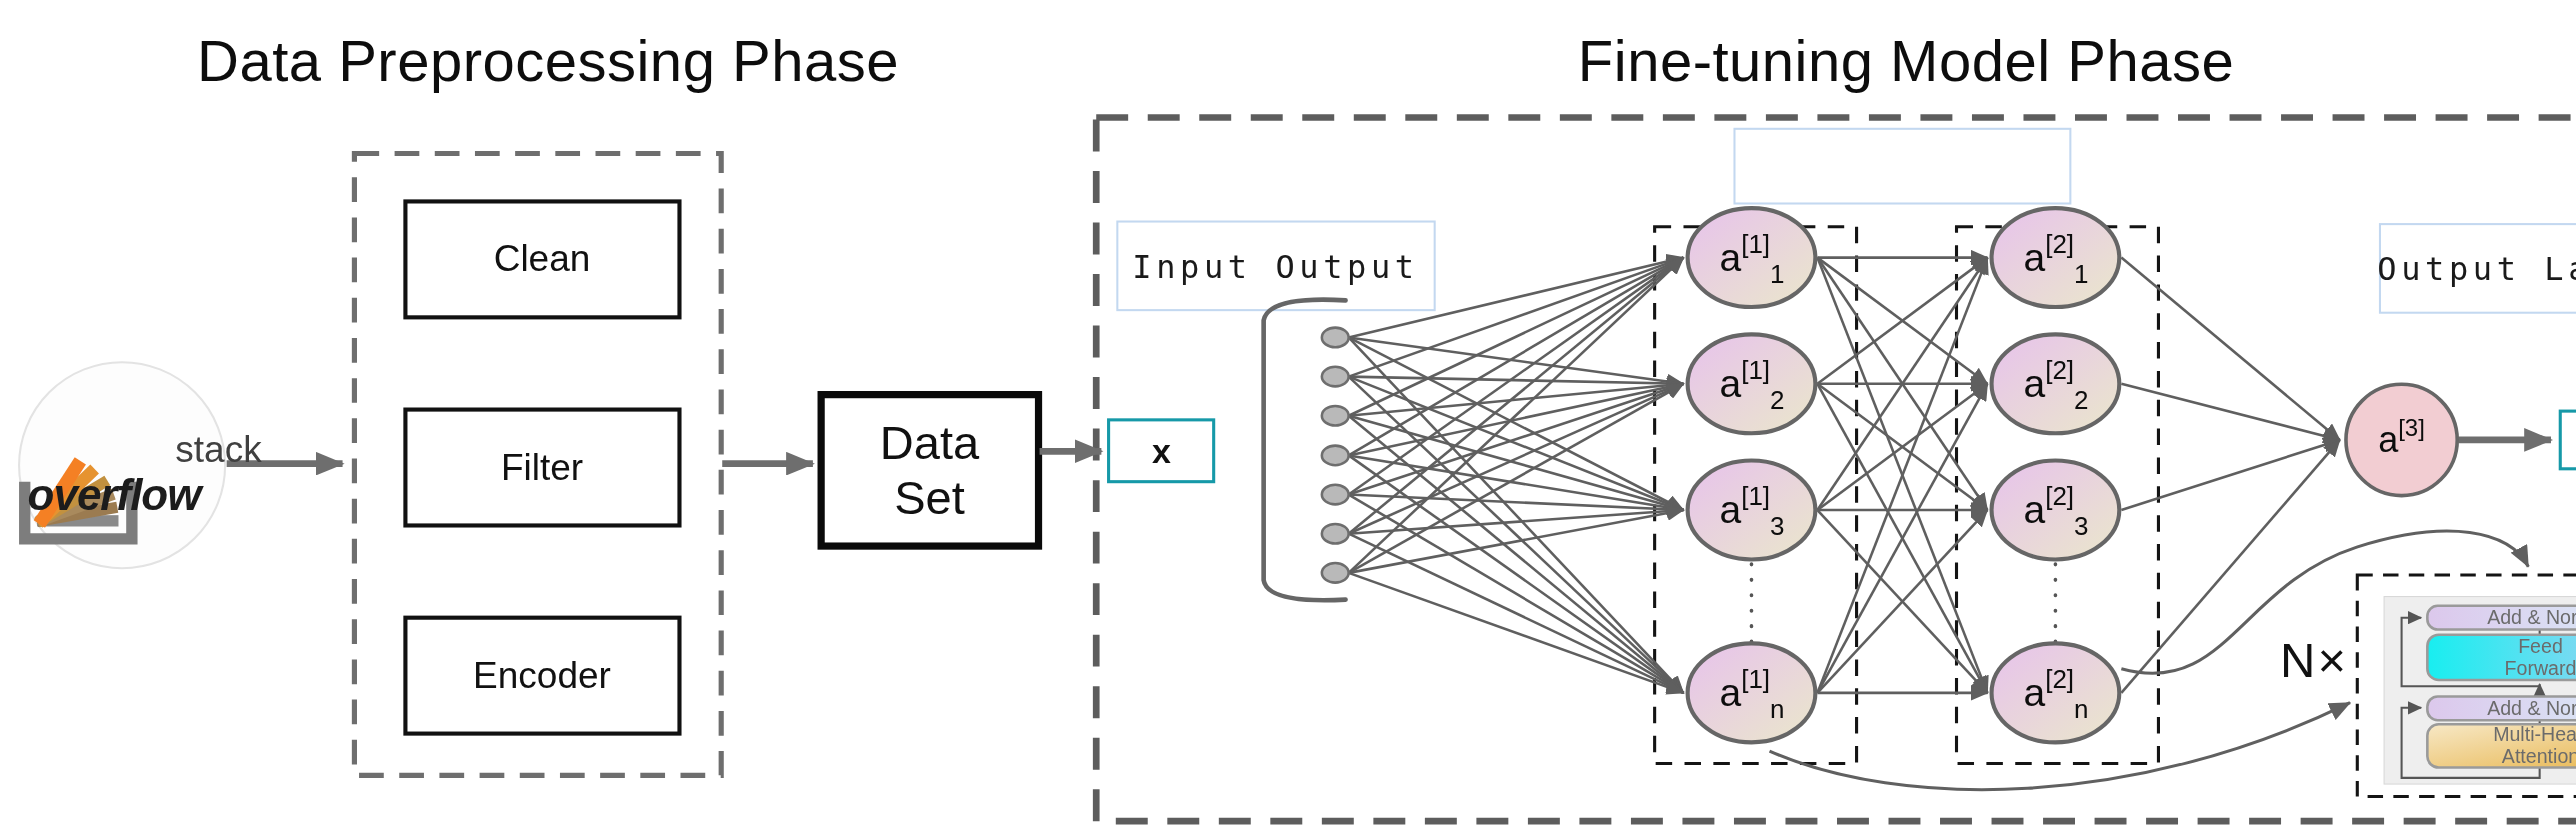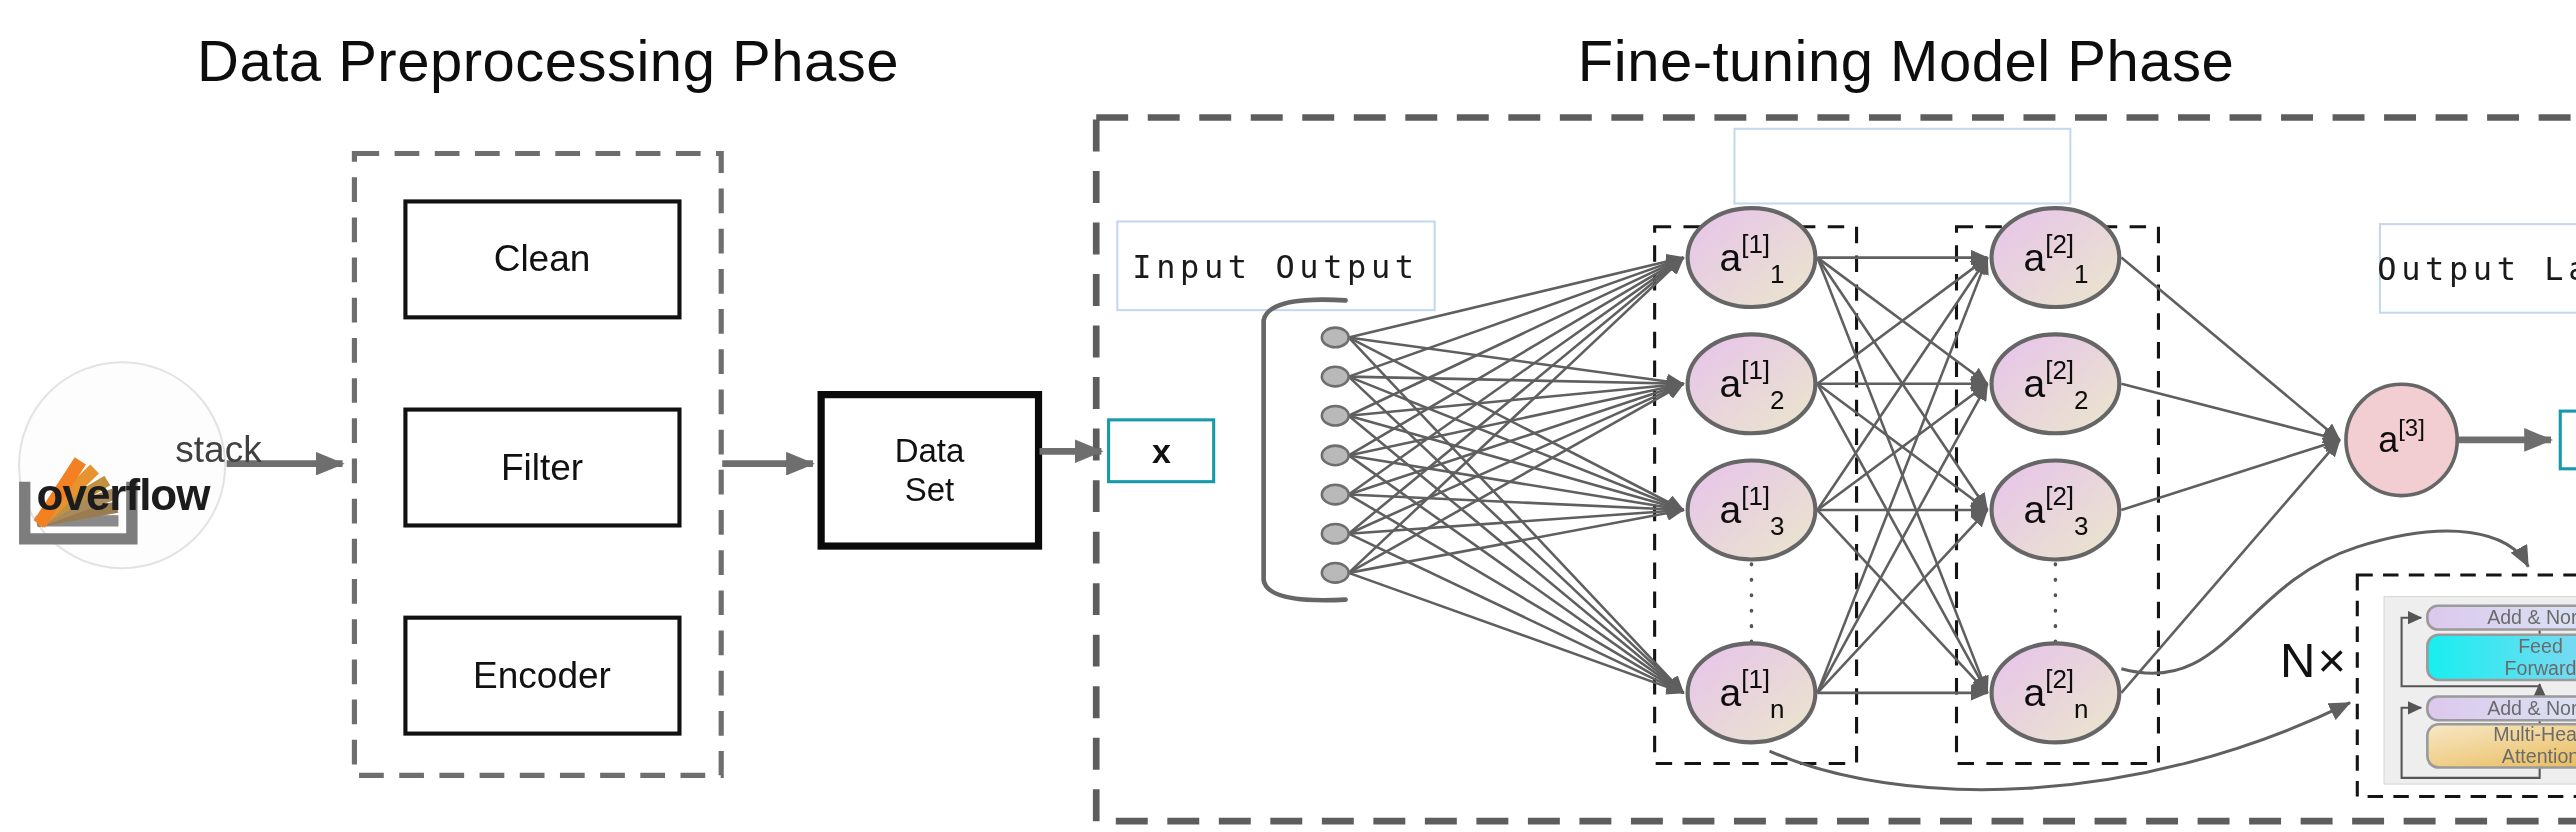--- a/index.html
+++ b/index.html
@@ -2,21 +2,21 @@
 <html style="font-size:8.2px"><head>
 <meta charset="utf-8">
 <style>
   html,body{margin:0;padding:0;background:#ffffff;}
   #stage{position:relative;width:3436px;height:832px;background:#fff;overflow:hidden;
          font-family:"Liberation Sans",sans-serif;color:#111;}
   #art{position:absolute;left:0;top:0;}
   .abs{position:absolute;display:flex;align-items:center;justify-content:center;text-align:center;}
   .title{font-size:58px;font-weight:500;letter-spacing:0.5px;color:#0d0d0d;white-space:nowrap;}
   .step{font-size:37px;color:#111;}
-  .dataset{font-size:33px;line-height:1.16;white-space:pre-line;}
+  .dataset{font-size:47px;line-height:1.16;white-space:pre-line;}
   .mono{font-family:"DejaVu Sans Mono","Liberation Mono",monospace;font-size:32px;letter-spacing:4.6px;color:#1a1a1a;white-space:nowrap;}
   .xsym{font-size:34px;font-weight:700;}
   .ysym{font-size:32px;font-weight:700;}
   .node-label{width:126px;height:98px;font-size:39px;color:#0d0d0d;}
   .nsup{font-size:26px;margin-top:-27px;}
   .nsub{font-size:26px;margin-top:32px;}
   .nx{font-size:49px;font-weight:500;letter-spacing:2.1px;white-space:nowrap;}
   .tblock{font-size:19.6px;color:#6b6b6b;line-height:1.12;white-space:pre-line;}
   .so-stack{font-size:37px;color:#404040;letter-spacing:0px;}
   .so-overflow{font-size:44px;font-weight:700;color:#1c1c1c;letter-spacing:-1px;}
@@ -214,21 +214,21 @@
     <line x1="6002" y1="946" x2="6030" y2="908"></line>
     <line x1="6051" y1="906" x2="6100" y2="948"></line>
     <line x1="6010" y1="960" x2="6096" y2="961"></line>
   </g>
 </svg>
 
 <div class="abs title" style="left:185px;top:32px;width:726px;height:57px;text-align:center;">Data Preprocessing Phase</div>
 <div class="abs title" style="left:1494px;top:32px;width:824px;height:57px;">Fine-tuning Model Phase</div>
 
 <div class="abs so-stack" style="left:135px;top:429px;width:93px;height:41px;margin-left:37px;">stack</div>
-<div class="abs so-overflow" style="left:17px;top:473px;width:212px;height:44px;">overflow</div>
+<div class="abs so-overflow" style="left:8px;top:473px;width:212px;height:44px;font-style:italic;">overflow</div>
 
 <div class="abs step" style="left:405px;top:201px;width:274px;height:116px;">Clean</div>
 <div class="abs step" style="left:405px;top:410px;width:274px;height:116px;">Filter</div>
 <div class="abs step" style="left:405px;top:618px;width:274px;height:116px;">Encoder</div>
 <div class="abs dataset" style="left:821px;top:395px;width:217px;height:151px;">Data
 Set</div>
 
 <div class="abs xsym" style="left:1109px;top:420px;width:105px;height:62px;">x</div>
 <div class="abs ysym" style="left:2561px;top:411px;width:94px;height:58px;">Ŷ</div>
 

